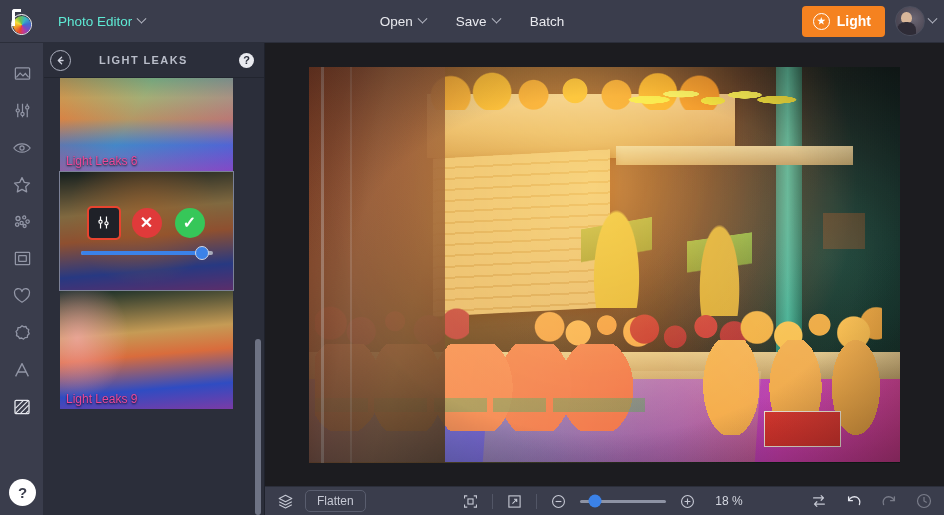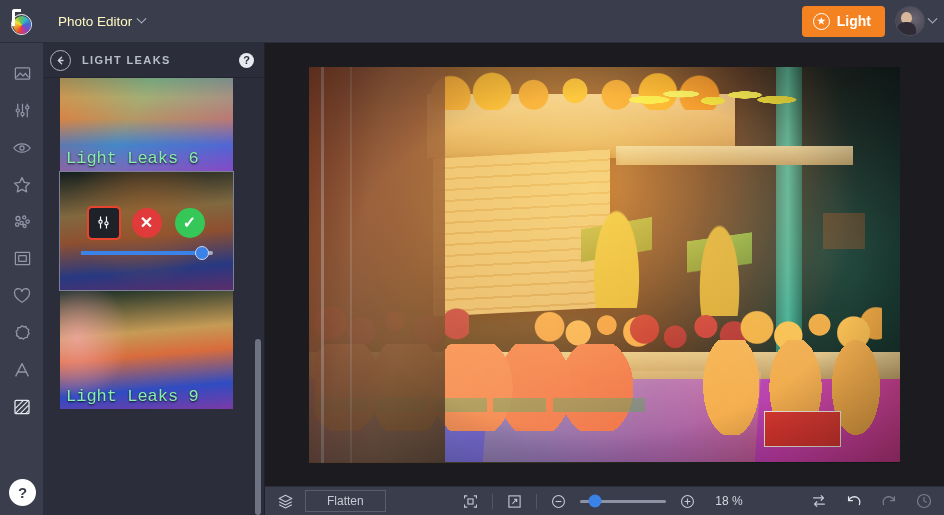--- a/index.html
+++ b/index.html
@@ -48,21 +48,21 @@
     position: absolute; left: 1.2px; top: 5.2px;
     width: 21.6px; height: 21.6px; border-radius: 50%;
     border: 1.8px solid #ffffff;
   }
 
   .app-menu {
     display: flex; align-items: center; gap: 6px;
     margin-left: 4px;
     padding: 5px 10px;
     border-radius: 3px;
-    color: #fef9c3;
+    color: #5eead4;
     font-size: 13.5px;
     cursor: pointer;
   }
 
   .chev {
     display: inline-block;
     width: 7px; height: 7px;
     border-right: 1.4px solid #b7bac6;
     border-bottom: 1.4px solid #b7bac6;
     transform: rotate(45deg) translate(-2px,-2px);
@@ -167,21 +167,21 @@
     padding: 0 10px 0 6px;
     border-bottom: 1px solid #22252f;
   }
   .back-btn {
     width: 21px; height: 21px; border-radius: 50%;
     border: 1.4px solid #aeb2c0;
     display: flex; align-items: center; justify-content: center;
     cursor: pointer; flex: 0 0 auto;
   }
   .panel-title {
-    flex: 1; margin-left: 11px;
+    flex: 1; margin-left: 28px;
     color: #b9bdc9; font-size: 11px;
     letter-spacing: 1.4px; font-weight: bold;
   }
   .help-dot {
     width: 15px; height: 15px; border-radius: 50%;
     background: #e9eaef; color: #2b2e3a;
     display: flex; align-items: center; justify-content: center;
     font-size: 11px; font-weight: bold; cursor: pointer;
   }
 
@@ -200,24 +200,23 @@
     cursor: pointer;
     background: #15161b;
   }
   .thumb.selected { outline: 1px solid #7b8197; }
   .thumb-img {
     position: absolute; inset: 0;
     background-size: cover; background-position: center;
   }
   .thumb-label {
     position: absolute; left: 6px; bottom: 3px;
-    color: #86efac; font-size: 17px;
+    color: #ec4899; font-size: 12px;
     text-shadow: 0 1px 2px rgba(0,0,0,.85);
     pointer-events: none;
-    font-family: Liberation Mono, monospace;
   }
   .thumb-overlay {
     position: absolute; inset: 0;
     background: rgba(20,22,30,.40);
     display: flex; flex-direction: column;
     align-items: center; justify-content: center;
     gap: 13px;
   }
   .ctrl-row { display: flex; align-items: center; gap: 13px; }
   .ctrl {
@@ -481,22 +480,22 @@
     width: 679px; height: 29px;
     background: #3a3d4c;
     border-top: 1px solid #2b2e3a;
     display: flex; align-items: center;
     padding: 0 10px;
   }
   .bb-left { display: flex; align-items: center; gap: 9px; }
   .flatten-btn {
     color: #c6c9d4; font-size: 12px;
     border: 1px solid #595d6e;
-    border-radius: 0;
-    padding: 3px 21px;
+    border-radius: 5px;
+    padding: 3px 11px;
     cursor: pointer;
   }
   .bb-center {
     position: absolute; left: 0; right: 0;
     display: flex; align-items: center; justify-content: center;
     gap: 11px; pointer-events: none;
   }
   .bb-center > * { pointer-events: auto; }
   .divider { width: 1px; height: 15px; background: #525666; }
   .icon-btn {
@@ -539,20 +538,33 @@
         <div class="logo-disc"></div>
         <div class="logo-hook"></div>
       </div>
     </div>
 
     <div class="app-menu">
       <span>Photo Editor</span>
       <span class="chev"></span>
     </div>
 
+    <div class="hdr-center">
+      <div class="hdr-btn">
+        <span>Open</span>
+        <span class="chev"></span>
+      </div>
+      <div class="hdr-btn">
+        <span>Save</span>
+        <span class="chev"></span>
+      </div>
+      <div class="hdr-btn">
+        <span>Batch</span>
+      </div>
+    </div>
 
     <div class="hdr-right">
       <div class="plus-btn">
         <span class="star-badge">
           <span>★</span>
         </span>
         <span>Light</span>
       </div>
       <div class="avatar-wrap">
         <div class="avatar"></div>

